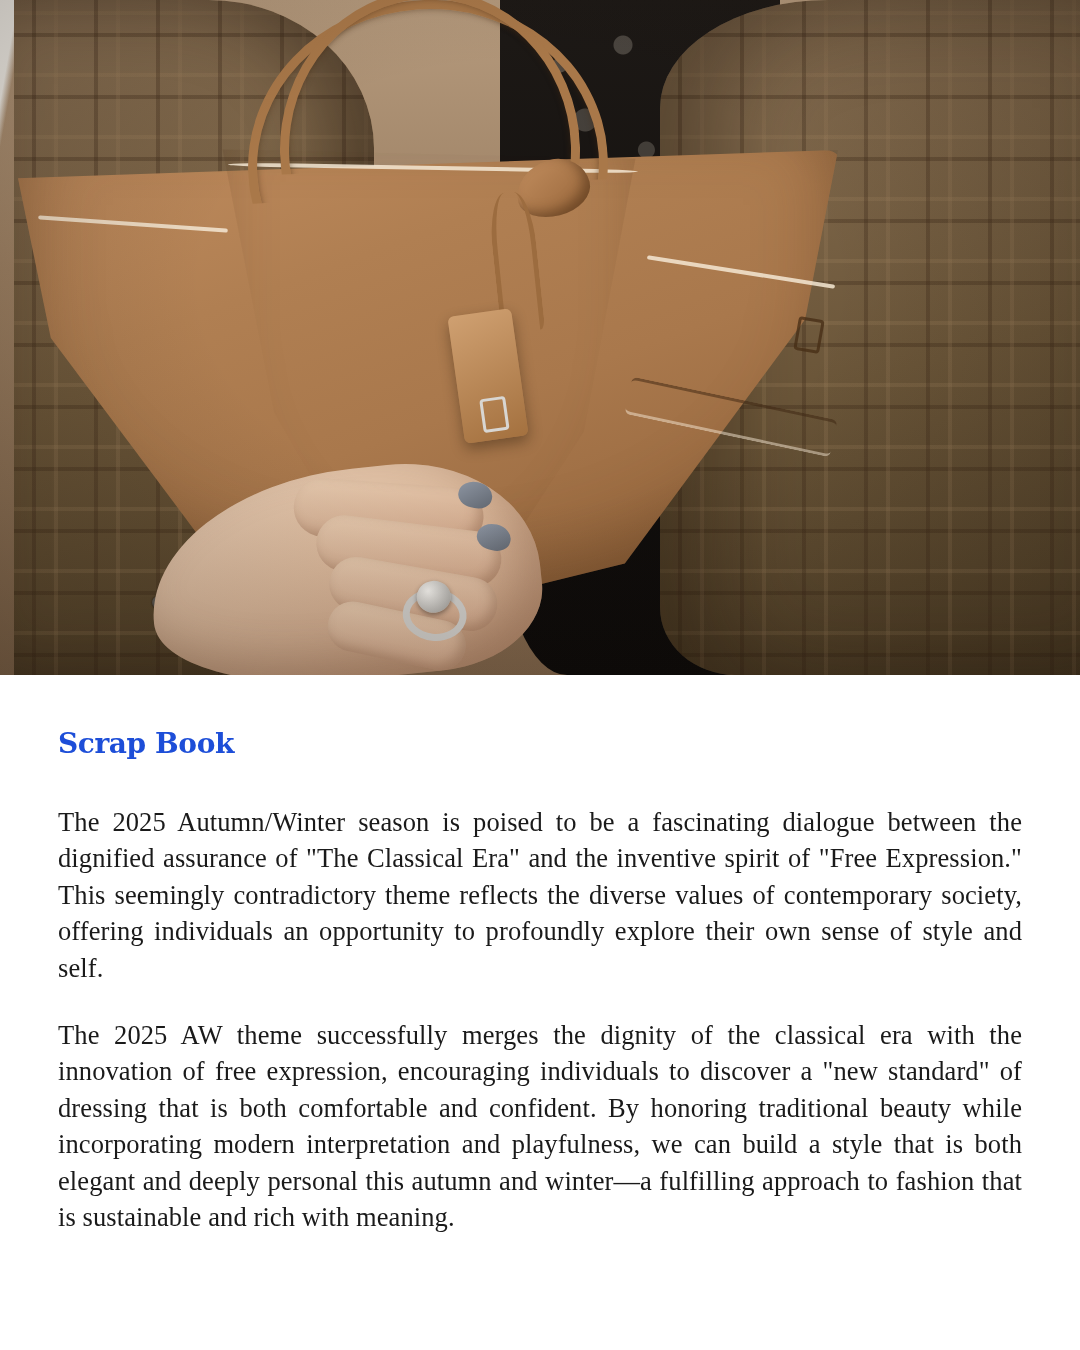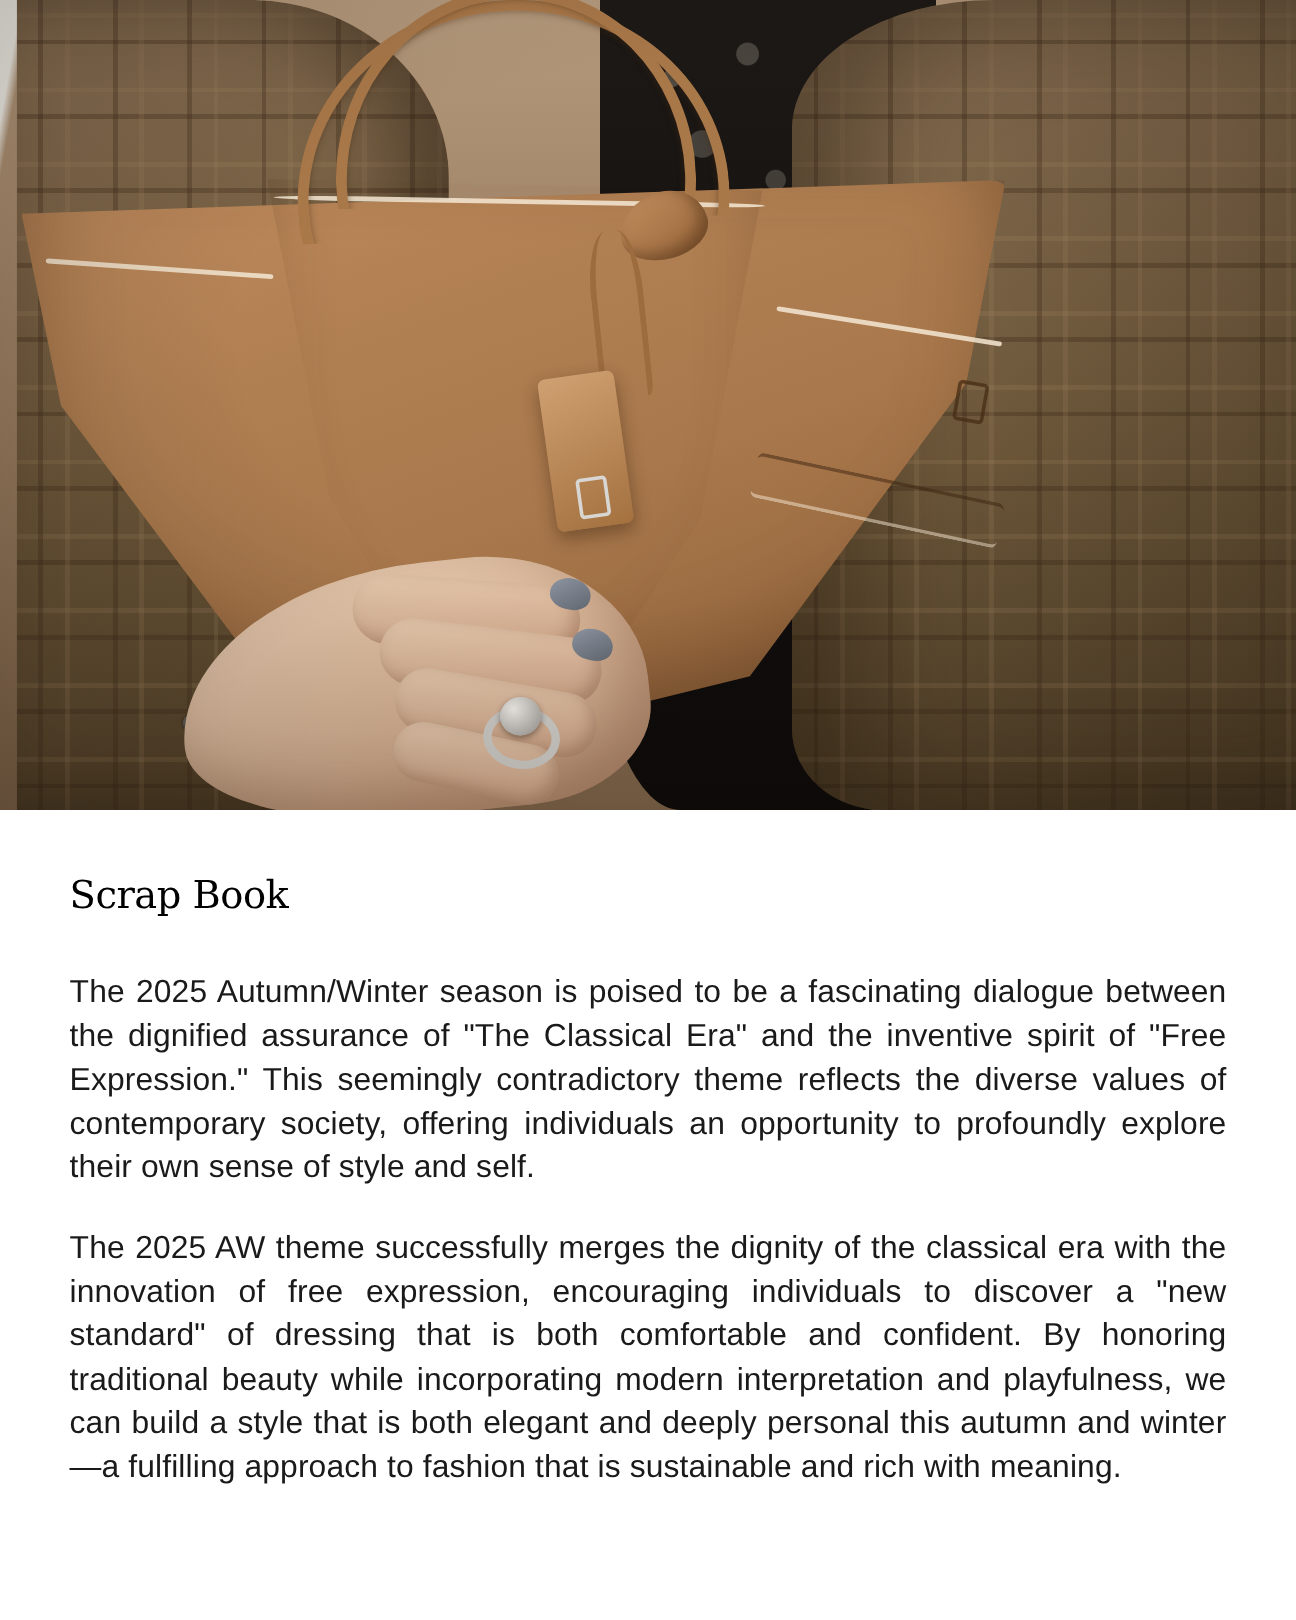--- a/index.html
+++ b/index.html
@@ -303,29 +303,29 @@
     pointer-events: none;
   }
 
   
   .content {
     padding: 54px 58px 0 58px;
     flex: 1 1 auto;
   }
   .title {
     font-family: "DejaVu Serif", serif;
-    font-size: 32px;
-    font-weight: 400;
+    font-size: 28px;
+    font-weight: 700;
     letter-spacing: -0.4px;
-    color: #000000;
+    color: #1d4ed8;
     margin: 0 0 44px 0;
     line-height: 1.1;
   }
   .para {
-    font-family: Liberation Sans, sans-serif;
+    font-family: Liberation Serif, serif;
     font-size: 26.5px;
     line-height: 1.38;
     color: #1a1a1a;
     text-align: justify;
     margin: 0 0 30px 0;
     letter-spacing: 0.1px;
   }
   .para:last-child { margin-bottom: 12px; }
 </style>
 </head>

